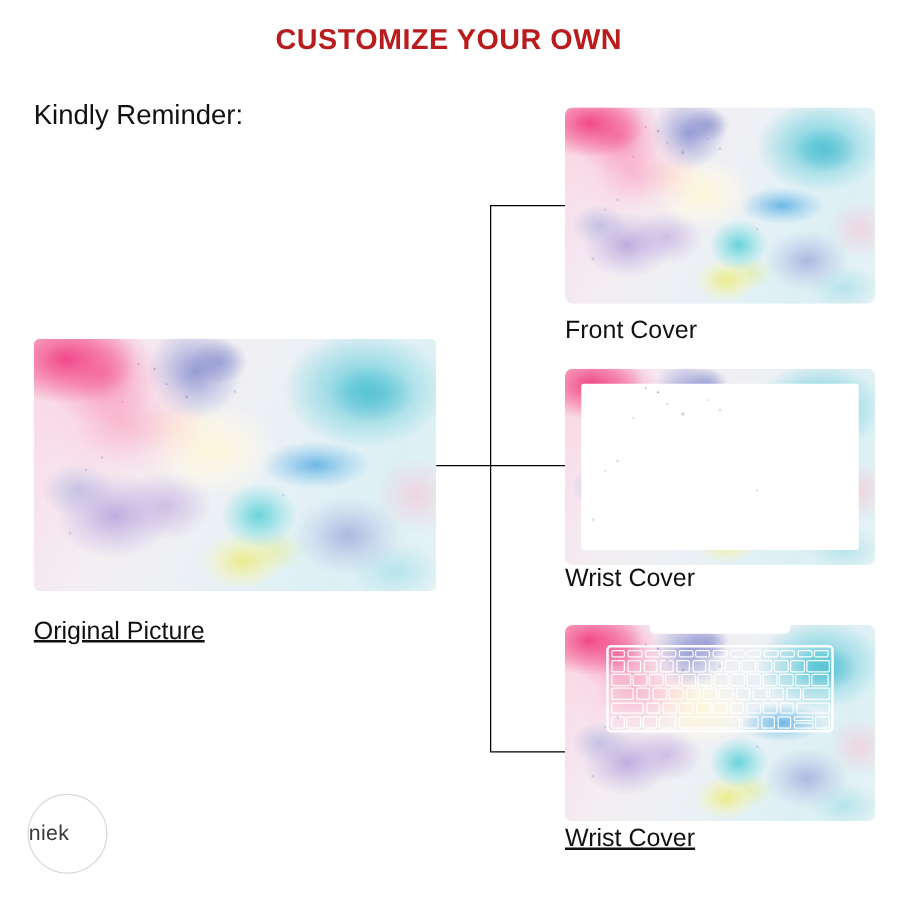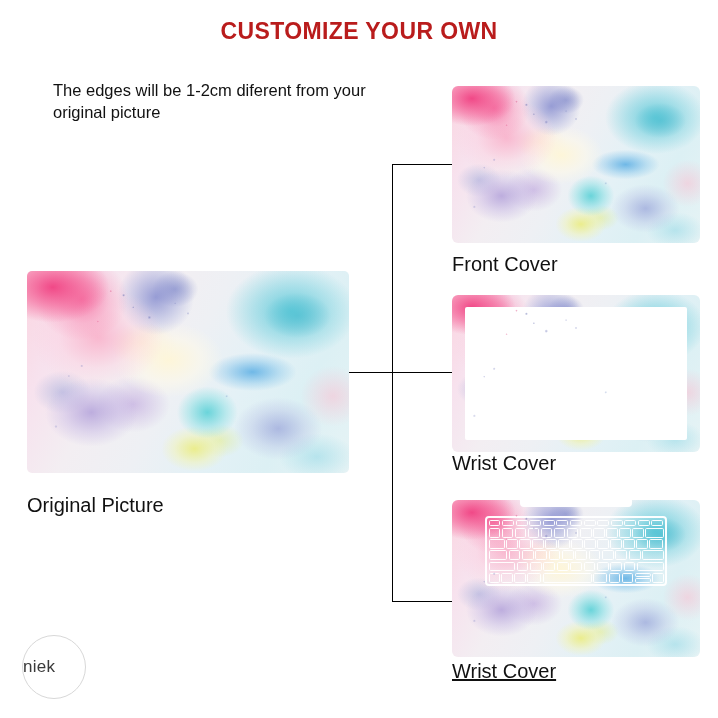--- a/index.html
+++ b/index.html
@@ -125,20 +125,21 @@
     position: absolute;
     text-align: left;
     font-size: 20px;
     color: #111;
     white-space: nowrap;
   }
   #original-caption {
     left: 27px;
     top: 494px;
     width: 322px;
+    text-decoration: underline;
   }
 
   
   .panel {
     position: absolute;
     left: 452px;
     width: 248px;
     height: 157px;
     border-radius: 6px;
   }
@@ -250,21 +251,21 @@
     color: #3a3a3a;
     letter-spacing: 0.3px;
   }
 </style>
 </head>
 <body>
 
 <div class="page-title">CUSTOMIZE YOUR OWN</div>
 
 <div class="reminder">
-  <div class="reminder-item">The edges will be 1-2cm diferent from your original picture</div>
+  <div class="reminder-heading">Kindly Reminder:</div>
 </div>
 
 <div class="art" id="original-picture"></div>
 <div class="caption" id="original-caption">Original Picture</div>
 
 <div class="line h" id="connector-stem"></div>
 <div class="line v" id="connector-trunk"></div>
 <div class="line h" id="branch-front"></div>
 <div class="line h" id="branch-frame"></div>
 <div class="line h" id="branch-wrist"></div>

